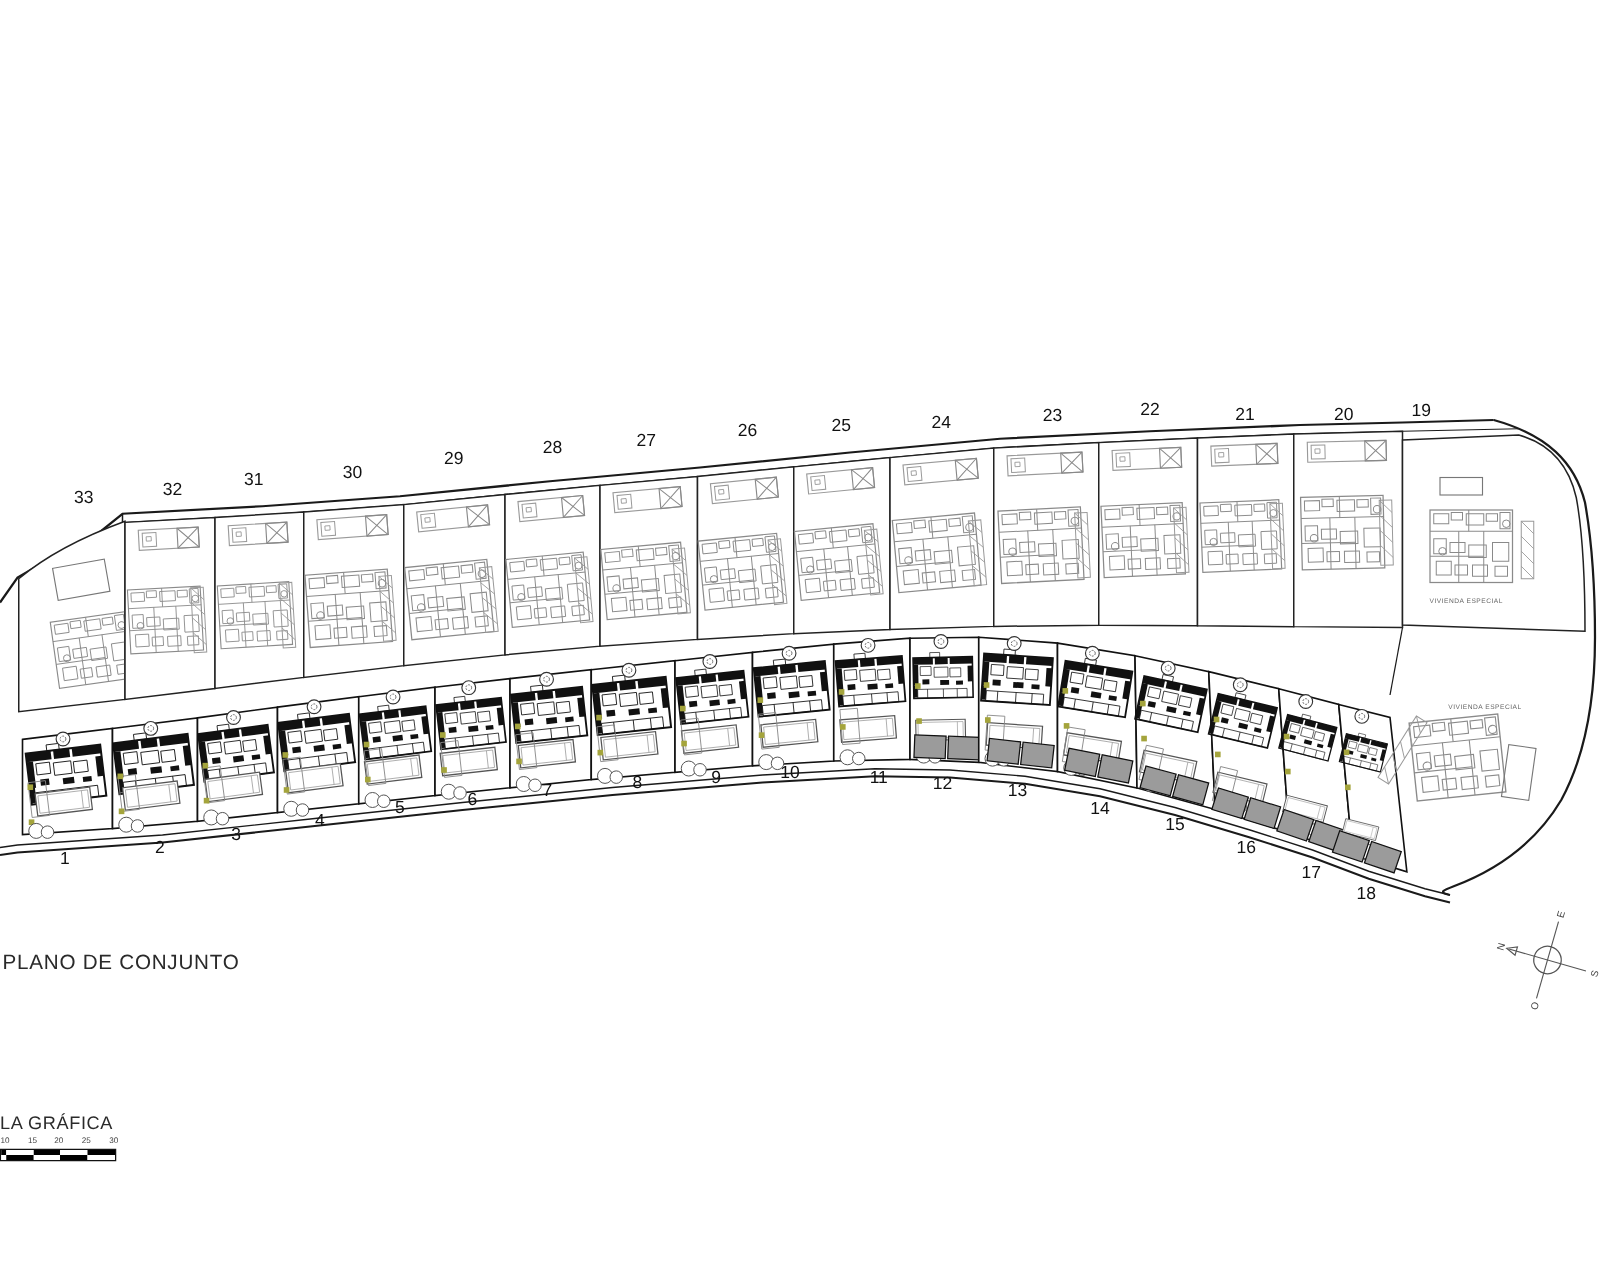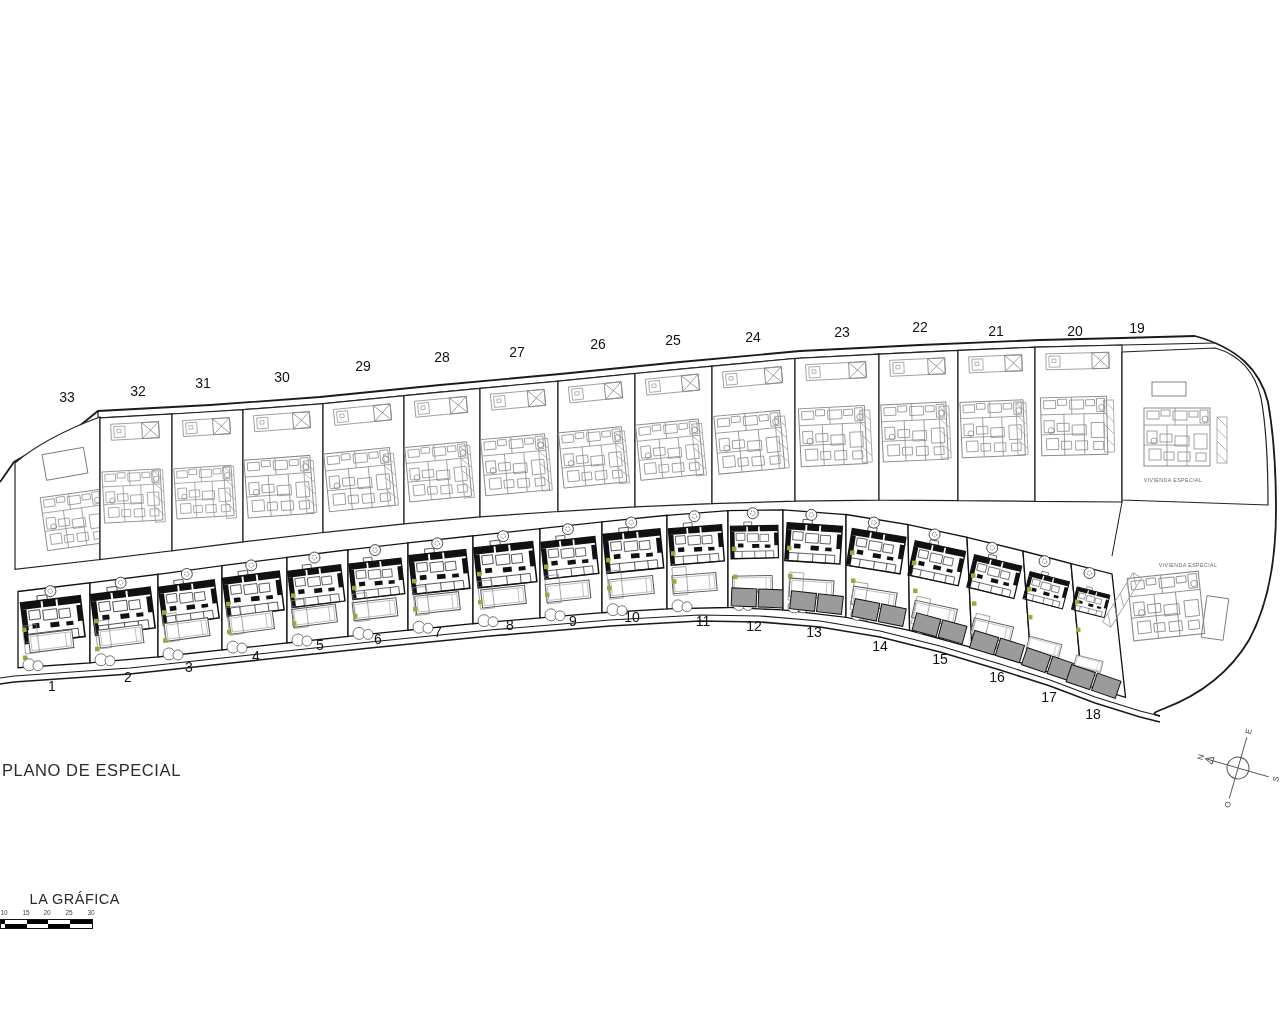--- a/index.html
+++ b/index.html
@@ -2,21 +2,21 @@
 <html><head>
 <meta charset="utf-8">
 <style>
   html,body{margin:0;padding:0;background:#fff;}
   #root{position:relative;width:1280px;height:1024px;background:#fff;overflow:hidden;
         font-family:"Liberation Sans",sans-serif;}
   #plan{position:absolute;left:0;top:0;}
   #plan text{font-family:"Liberation Sans",sans-serif;}
   .title{position:absolute;left:2px;top:761px;font-size:16.5px;letter-spacing:.6px;color:#2a2a2a;}
   .scalewrap{position:absolute;left:0;top:891px;width:120px;}
-  .scalelabel{font-size:14.5px;letter-spacing:.5px;color:#2a2a2a;text-align:right;}
+  .scalelabel{font-size:14.5px;letter-spacing:.5px;color:#2a2a2a;}
   .ticks{position:relative;height:9px;margin-top:2px;}
   .ticks span{position:absolute;top:0;transform:translateX(-50%);font-size:6.5px;color:#444;}
   .bar{position:relative;width:91px;border:1px solid #111;margin-top:1px;}
   .barrow{display:flex;height:4px;}
   .barrow div{height:4px;}
   #compass{position:absolute;left:1192px;top:722px;}
   #compass text{font-family:"Liberation Sans",sans-serif;font-size:8px;fill:#444;}
 </style>
 </head>
 <body>
@@ -1422,21 +1422,21 @@
           <line x1="-5" y1="-29" x2="5" y2="-19" stroke="#999" stroke-width="0.7"></line>
           <line x1="-5" y1="-17" x2="5" y2="-7" stroke="#999" stroke-width="0.7"></line>
           <line x1="-5" y1="-5" x2="5" y2="5" stroke="#999" stroke-width="0.7"></line>
           <line x1="-5" y1="7" x2="5" y2="17" stroke="#999" stroke-width="0.7"></line>
           <line x1="-5" y1="19" x2="5" y2="29" stroke="#999" stroke-width="0.7"></line>
         </g>
         <text x="1188" y="567" text-anchor="middle" font-size="5.3" letter-spacing="0.4" fill="#666">VIVIENDA ESPECIAL</text>
       </g>
     </svg>
 
-  <div class="title">PLANO DE ESPECIAL</div>
+  <div class="title">PLANO DE CONJUNTO</div>
 
   <div class="scalewrap">
     <div class="scalelabel">LA GRÁFICA</div>
     <div class="ticks" id="scale-ticks">
         <span style="left: 4px;">10</span>
         <span style="left: 26px;">15</span>
         <span style="left: 47px;">20</span>
         <span style="left: 69px;">25</span>
         <span style="left: 91px;">30</span>
       </div>

